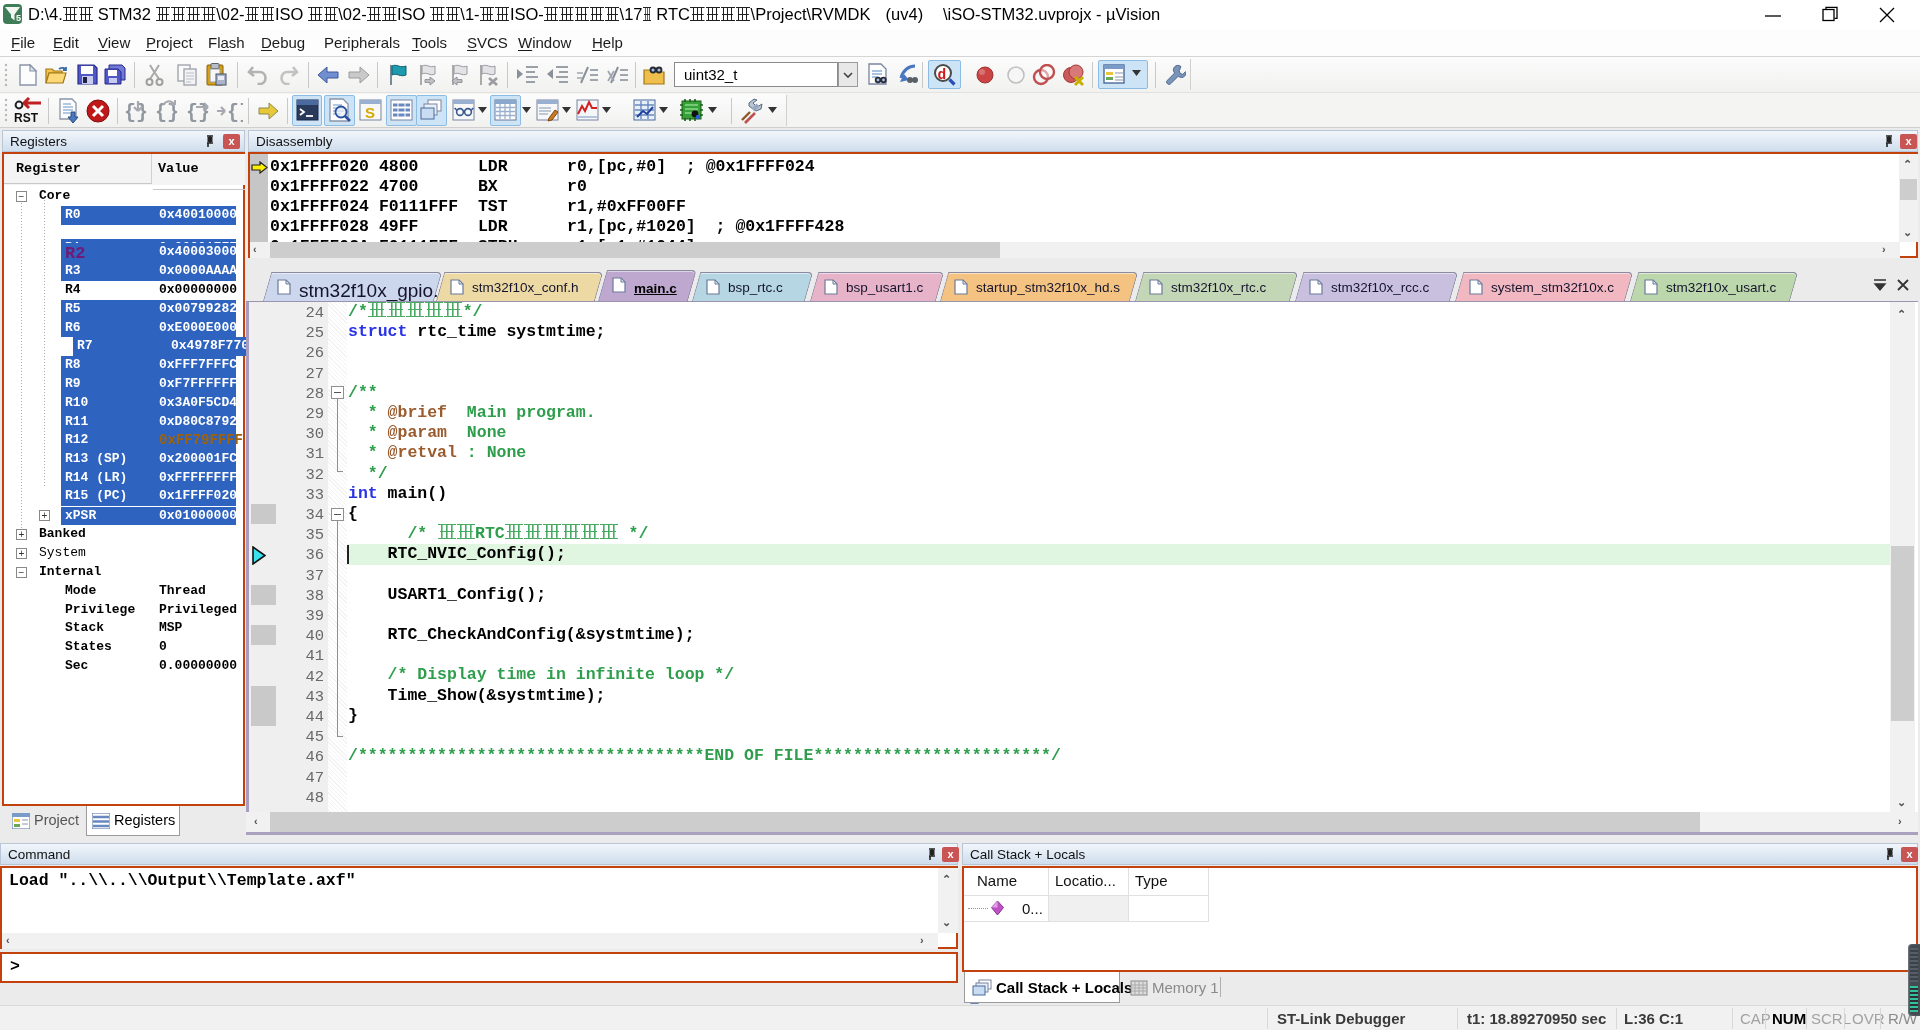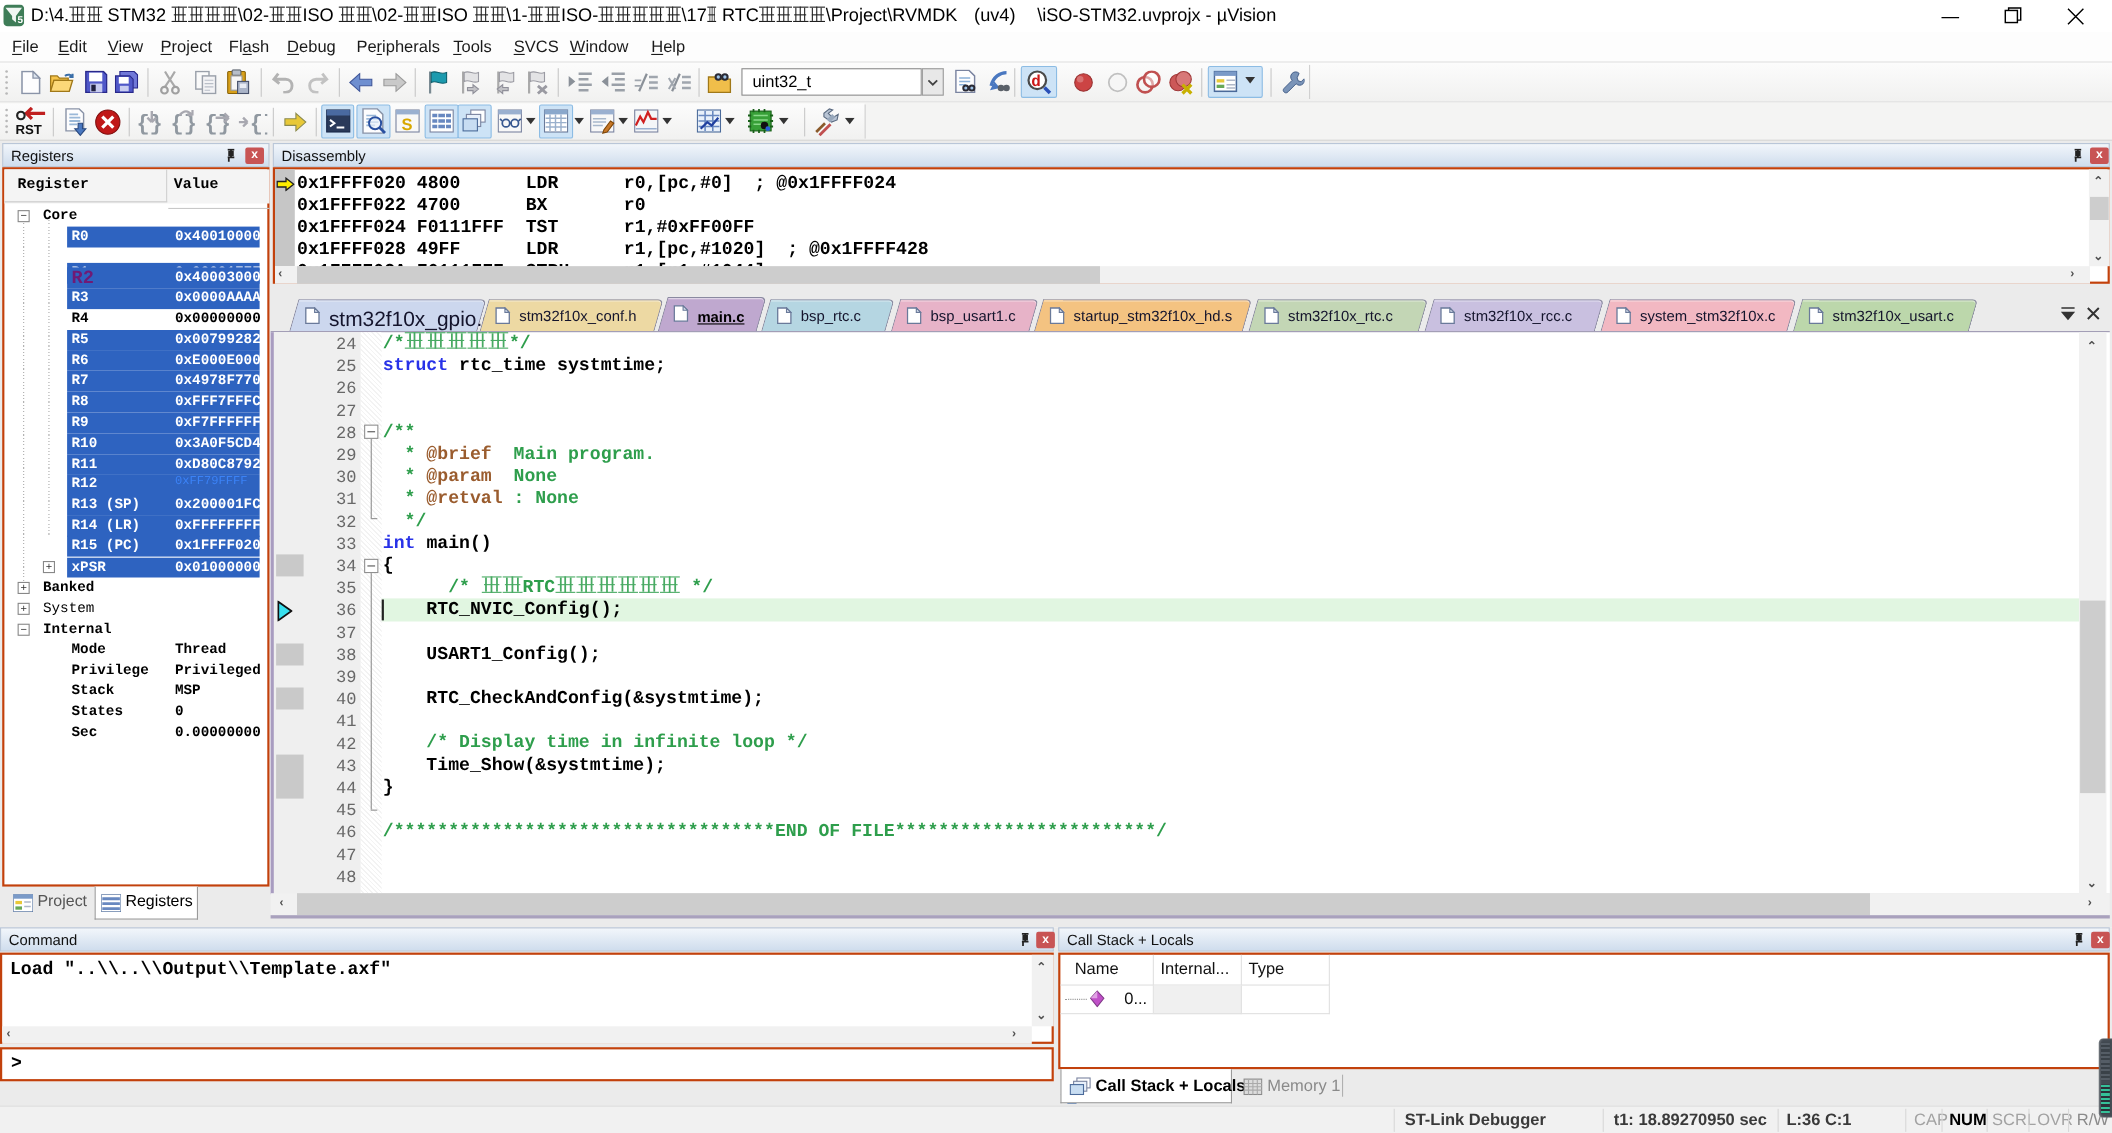--- a/index.html
+++ b/index.html
@@ -486,21 +486,21 @@
       <div class="abs" style="left:0;top:145.8px;width:241px;height:18.8px">
         <div class="abs" style="left:57px;top:0;width:175px;height:18.8px;background:#2e63c0"></div>
         <span class="abs mono" style="left:61px;top:1px;font-size:13px;font-weight:bold;color:#fff">R5</span>
         <span class="abs mono" style="left:155px;top:1px;font-size:13px;font-weight:bold;color:#fff">0x00799282</span>
       </div>
       <div class="abs" style="left:0;top:164.6px;width:241px;height:18.8px">
         <div class="abs" style="left:57px;top:0;width:175px;height:18.8px;background:#2e63c0"></div>
         <span class="abs mono" style="left:61px;top:1px;font-size:13px;font-weight:bold;color:#fff">R6</span>
         <span class="abs mono" style="left:155px;top:1px;font-size:13px;font-weight:bold;color:#fff">0xE000E000</span>
       </div>
-      <div class="abs" style="left:0;top:183.4px;width:265px;height:18.8px">
+      <div class="abs" style="left:12px;top:183.4px;width:265px;height:18.8px">
         <div class="abs" style="left:57px;top:0;width:175px;height:18.8px;background:#2e63c0"></div>
         <span class="abs mono" style="left:61px;top:1px;font-size:13px;font-weight:bold;color:#fff">R7</span>
         <span class="abs mono" style="left:155px;top:1px;font-size:13px;font-weight:bold;color:#fff">0x4978F770</span>
       </div>
       <div class="abs" style="left:0;top:202.2px;width:241px;height:18.8px">
         <div class="abs" style="left:57px;top:0;width:175px;height:18.8px;background:#2e63c0"></div>
         <span class="abs mono" style="left:61px;top:1px;font-size:13px;font-weight:bold;color:#fff">R8</span>
         <span class="abs mono" style="left:155px;top:1px;font-size:13px;font-weight:bold;color:#fff">0xFFF7FFFC</span>
       </div>
       <div class="abs" style="left:0;top:221.0px;width:241px;height:18.8px">
@@ -514,21 +514,21 @@
         <span class="abs mono" style="left:155px;top:1px;font-size:13px;font-weight:bold;color:#fff">0x3A0F5CD4</span>
       </div>
       <div class="abs" style="left:0;top:258.6px;width:241px;height:18.8px">
         <div class="abs" style="left:57px;top:0;width:175px;height:18.8px;background:#2e63c0"></div>
         <span class="abs mono" style="left:61px;top:1px;font-size:13px;font-weight:bold;color:#fff">R11</span>
         <span class="abs mono" style="left:155px;top:1px;font-size:13px;font-weight:bold;color:#fff">0xD80C8792</span>
       </div>
       <div class="abs" style="left:0;top:277.4px;width:241px;height:18.8px">
         <div class="abs" style="left:57px;top:0;width:175px;height:18.8px;background:#2e63c0"></div>
         <span class="abs mono" style="left:61px;top:1px;font-size:13px;font-weight:bold;color:#fff">R12</span>
-        <span class="abs mono" style="left:155px;top:1px;font-size:11px;font-weight:normal;color:#3b82f6">0xFF79FFFF</span>
+        <span class="abs mono" style="left:155px;top:1px;font-size:14px;font-weight:bold;color:#a16207">0xFF79FFFF</span>
       </div>
       <div class="abs" style="left:0;top:296.2px;width:241px;height:18.8px">
         <div class="abs" style="left:57px;top:0;width:175px;height:18.8px;background:#2e63c0"></div>
         <span class="abs mono" style="left:61px;top:1px;font-size:13px;font-weight:bold;color:#fff">R13 (SP)</span>
         <span class="abs mono" style="left:155px;top:1px;font-size:13px;font-weight:bold;color:#fff">0x200001FC</span>
       </div>
       <div class="abs" style="left:0;top:315.0px;width:241px;height:18.8px">
         <div class="abs" style="left:57px;top:0;width:175px;height:18.8px;background:#2e63c0"></div>
         <span class="abs mono" style="left:61px;top:1px;font-size:13px;font-weight:bold;color:#fff">R14 (LR)</span>
         <span class="abs mono" style="left:155px;top:1px;font-size:13px;font-weight:bold;color:#fff">0xFFFFFFFF</span>
@@ -801,21 +801,21 @@
     </svg>
 
 <div class="ptitle" style="left:962px;top:0;width:956px">Call Stack + Locals
 <svg class="pin" style="left:921px">
         <path d="M3 1h6M6 1v7M3 8h6M4 8v4" stroke="#222" stroke-width="1.6" fill="none"></path>
         <rect x="3.5" y="2" width="5" height="5" fill="#222"></rect>
       </svg>
 <div class="xbtn" style="left:938px">x</div></div>
 <div class="whitebox" style="left:962px;top:23px;width:956px;height:106px">
  <div class="abs" style="left:0;top:0;width:85px;height:28px;border-right:1px solid #e0e0e0;border-bottom:1px solid #e0e0e0;font-size:15px;padding:4px 0 0 13px;color:#111">Name</div>
- <div class="abs" style="left:85px;top:0;width:80px;height:28px;border-right:1px solid #e0e0e0;border-bottom:1px solid #e0e0e0;font-size:15px;padding:4px 0 0 6px;color:#111">Internal...</div>
+ <div class="abs" style="left:85px;top:0;width:80px;height:28px;border-right:1px solid #e0e0e0;border-bottom:1px solid #e0e0e0;font-size:15px;padding:4px 0 0 6px;color:#111">Locatio...</div>
  <div class="abs" style="left:165px;top:0;width:80px;height:28px;border-right:1px solid #e0e0e0;border-bottom:1px solid #e0e0e0;font-size:15px;padding:4px 0 0 6px;color:#111">Type</div>
  <div class="abs" style="left:0;top:28px;width:85px;height:26px;border-right:1px solid #e0e0e0;border-bottom:1px solid #e0e0e0"></div>
  <div class="abs" style="left:85px;top:28px;width:80px;height:26px;border-right:1px solid #e0e0e0;border-bottom:1px solid #e0e0e0;background:#f0f0f0"></div>
  <div class="abs" style="left:165px;top:28px;width:80px;height:26px;border-right:1px solid #e0e0e0;border-bottom:1px solid #e0e0e0"></div>
  <div class="abs" style="left:4px;top:40px;width:20px;height:1px;border-top:1px dotted #999"></div>
  <svg class="abs" style="left:26px;top:32px" width="15" height="16">
         <path d="M7.5 1l6 6.5-6 7.5-6-7.5z" fill="#c050c8" stroke="#803888"></path>
         <path d="M7.5 1l-6 6.5h6z" fill="#e0a0e4"></path>
       </svg>
  <span class="abs" style="left:58px;top:32px;font-size:15px;color:#111">0...</span>

